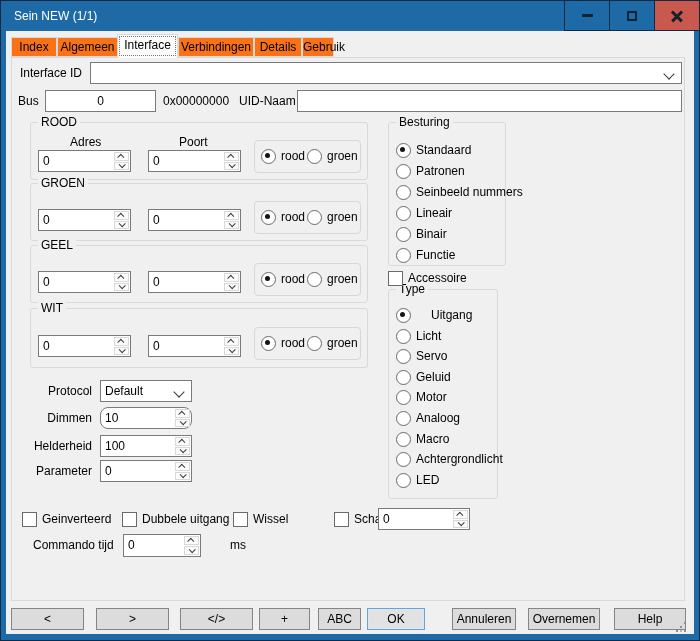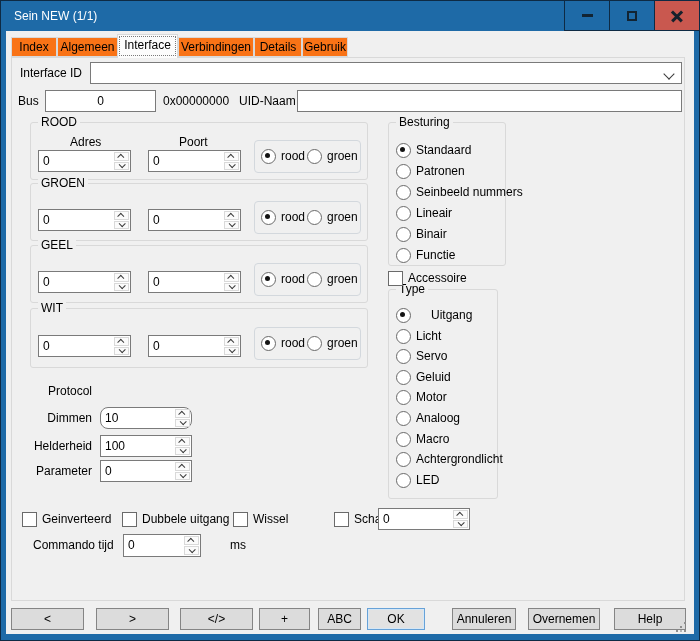--- a/index.html
+++ b/index.html
@@ -59,21 +59,21 @@
     </div>
   </div>
 
   <div class="content">
 
     <div class="tab" style="left:5px;width:46px;">Index</div>
     <div class="tab" style="left:51px;width:61px;">Algemeen</div>
     <div class="tab sel" style="left:111px;width:61px;">Interface</div>
     <div class="tab" style="left:172px;width:76px;">Verbindingen</div>
     <div class="tab" style="left:248px;width:48px;">Details</div>
-    <div class="tab" style="left:296px;width:46px;">Gebruik</div>
+    <div class="tab" style="left:296px;width:32px;">Gebruik</div>
 
     <div class="panel"></div>
 
     <span class="lbl" style="left:14px;top:35px;">Interface ID</span>
     <div class="field" style="left:84px;top:31px;width:592px;">
       <span class="val"></span>
       <i class="cmb-ch"></i>
     </div>
 
     <span class="lbl" style="left:12px;top:63px;">Bus</span>
@@ -295,20 +295,24 @@
     <div class="opt" style="left:390px;top:421px;">
         <span class="radio"></span>
         <span>Achtergrondlicht</span>
       </div>
     <div class="opt" style="left:390px;top:442px;">
         <span class="radio"></span>
         <span>LED</span>
       </div>
 
     <span class="lbl" style="right:602px;top:353px;">Protocol</span>
+    <div class="field" style="left:94px;top:349px;width:92px;">
+      <span class="val">Default</span>
+      <i class="cmb-ch"></i>
+    </div>
     <span class="lbl" style="right:602px;top:380px;">Dimmen</span>
     <div class="field" style="left:94px;top:376px;width:92px;border-radius:8px;">
       <span class="val">10</span>
       <span class="spin-col">
           <span class="sbtn">
             <i class="chu"></i>
           </span>
           <span class="sbtn">
             <i class="chd"></i>
           </span>

